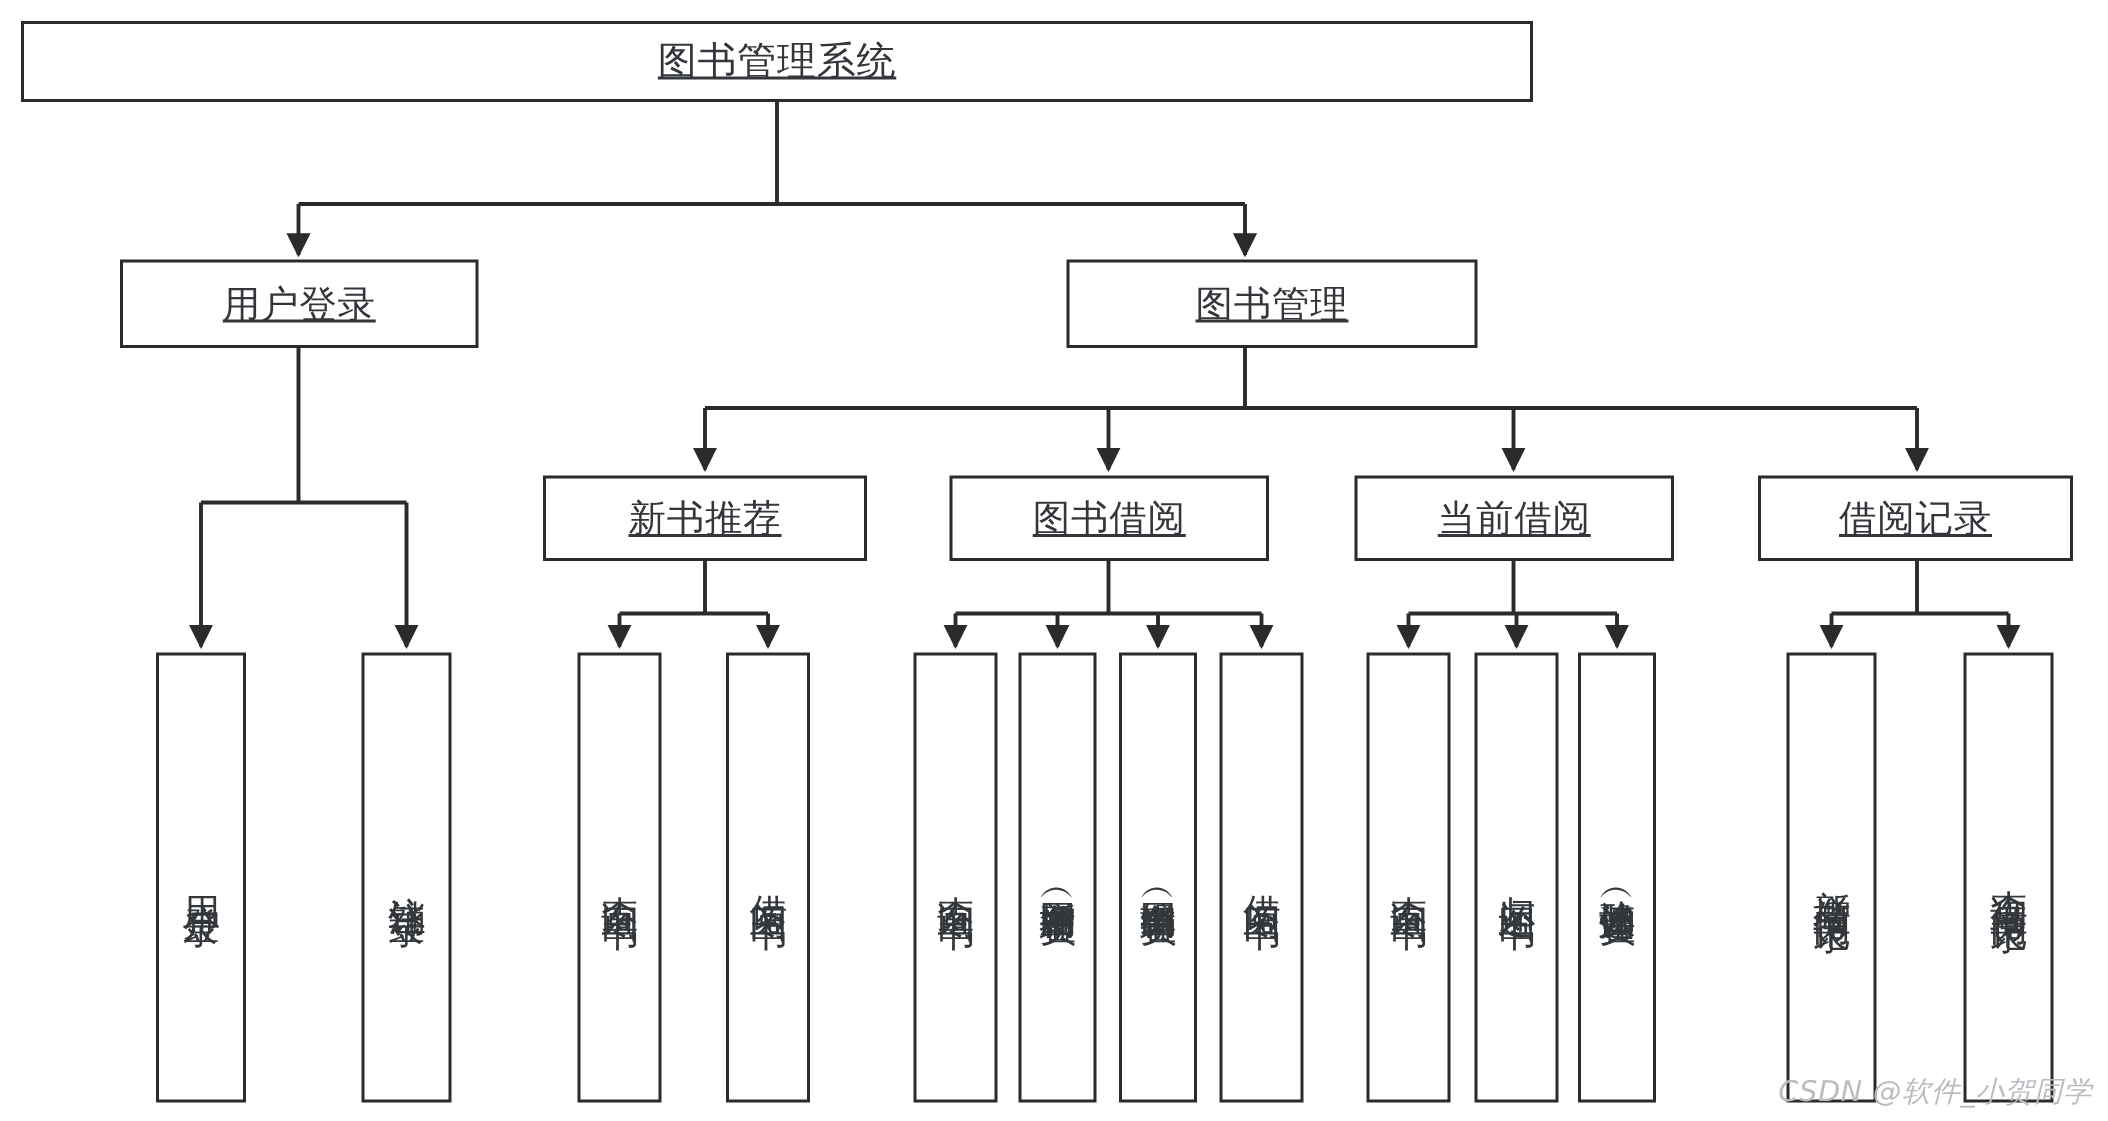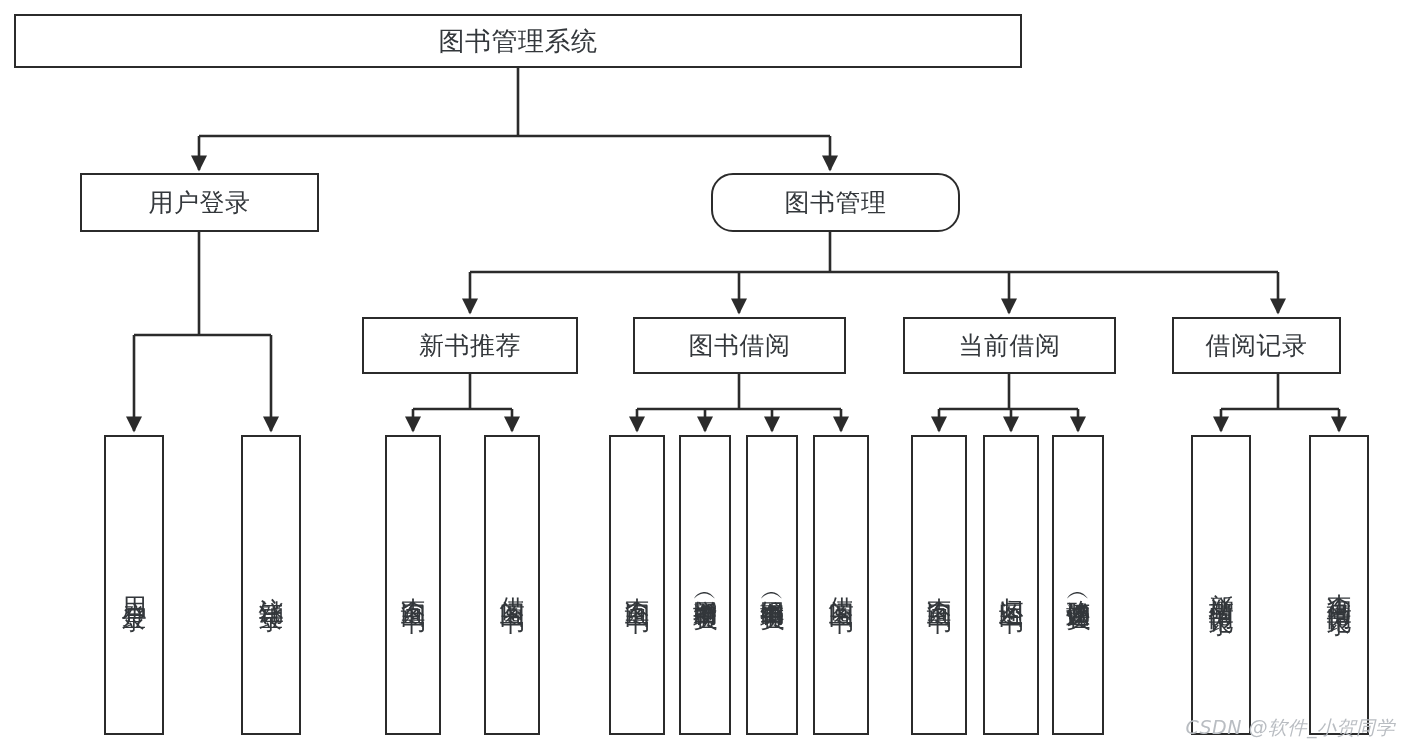--- a/index.html
+++ b/index.html
@@ -33,20 +33,21 @@
     display: flex;
     align-items: center;
     justify-content: center;
     text-align: center;
     color: #33373b;
     line-height: 1.18;
   }
   .node.horiz {
     font-size: 25px;
     letter-spacing: 0.5px;
+    text-decoration: underline;
   }
   .node.root {
     font-size: 26px;
   }
   .node.vert {
     writing-mode: vertical-rl;
     text-orientation: upright;
     font-size: 25px;
     letter-spacing: 4px;
     padding: 4px 0;
@@ -117,26 +118,26 @@
       <path d="M 1278 374 L 1278 409"></path>
       <path d="M 1221 409 L 1339 409"></path>
       <path d="M 1221 409 L 1221 431" marker-end="url(#arrow)"></path>
       <path d="M 1339 409 L 1339 431" marker-end="url(#arrow)"></path>
     </g>
   </svg>
 
   <div class="node horiz root" style="left: 14px; top: 14px; width: 1008px; height: 54px;">图书管理系统</div>
 
   <div class="node horiz" style="left: 80px; top: 173px; width: 239px; height: 59px;">用户登录</div>
-  <div class="node horiz" style="left: 711px; top: 173px; width: 249px; height: 59px; border-radius: 22px;">图书管理</div>
+  <div class="node horiz" style="left: 711px; top: 173px; width: 274px; height: 59px;">图书管理</div>
 
   <div class="node horiz" style="left: 362px; top: 317px; width: 216px; height: 57px;">新书推荐</div>
   <div class="node horiz" style="left: 903px; top: 317px; width: 213px; height: 57px;">当前借阅</div>
   <div class="node horiz" style="left: 633px; top: 317px; width: 213px; height: 57px;">图书借阅</div>
-  <div class="node horiz" style="left: 1172px; top: 317px; width: 169px; height: 57px;">借阅记录</div>
+  <div class="node horiz" style="left: 1172px; top: 317px; width: 210px; height: 57px;">借阅记录</div>
 
   <div class="node vert" style="left: 104px; top: 435px; width: 60px; height: 300px;">用户登录</div>
   <div class="node vert" style="left: 241px; top: 435px; width: 60px; height: 300px;">注销登录</div>
   <div class="node vert" style="left: 385px; top: 435px; width: 56px; height: 300px;">查询图书</div>
   <div class="node vert" style="left: 484px; top: 435px; width: 56px; height: 300px;">借阅图书</div>
   <div class="node vert" style="left: 609px; top: 435px; width: 56px; height: 300px;">查询图书</div>
   <div class="node vert tight" style="left: 679px; top: 435px; width: 52px; height: 300px;">新增图书（管理员）</div>
   <div class="node vert tight" style="left: 746px; top: 435px; width: 52px; height: 300px;">编辑图书（管理员）</div>
   <div class="node vert" style="left: 813px; top: 435px; width: 56px; height: 300px;">借阅图书</div>
   <div class="node vert" style="left: 911px; top: 435px; width: 56px; height: 300px;">查询图书</div>

